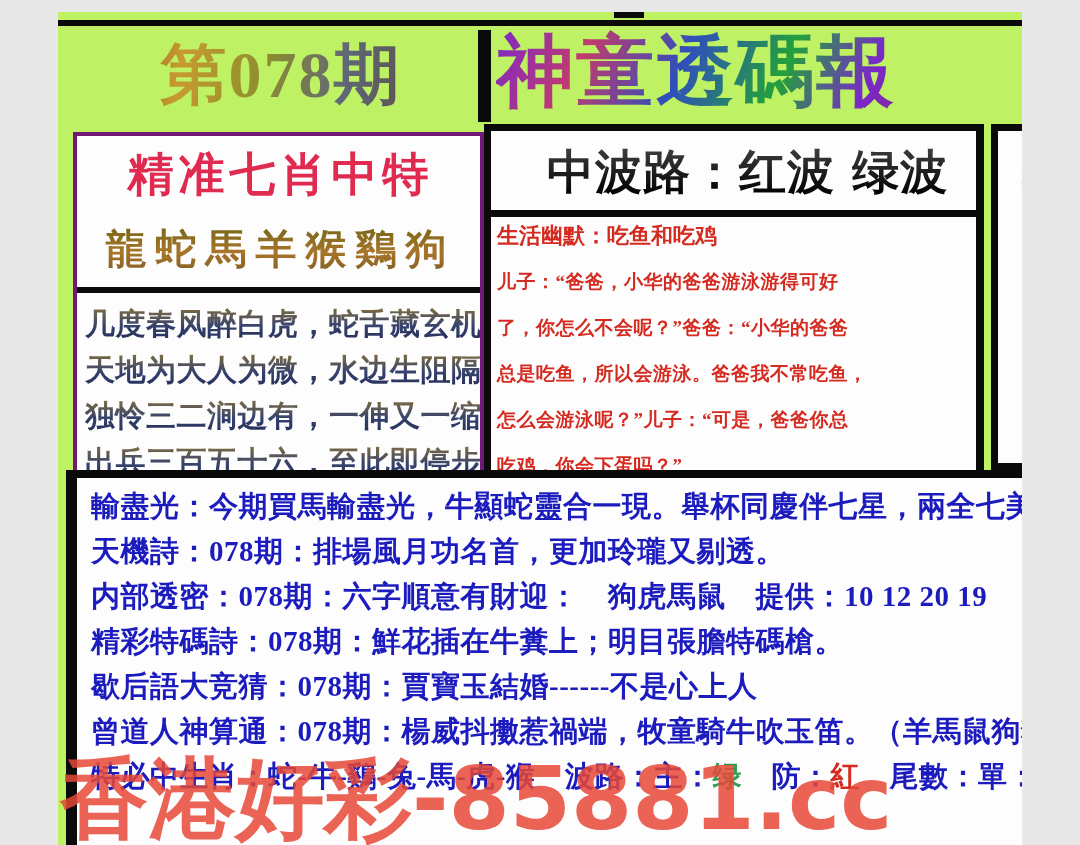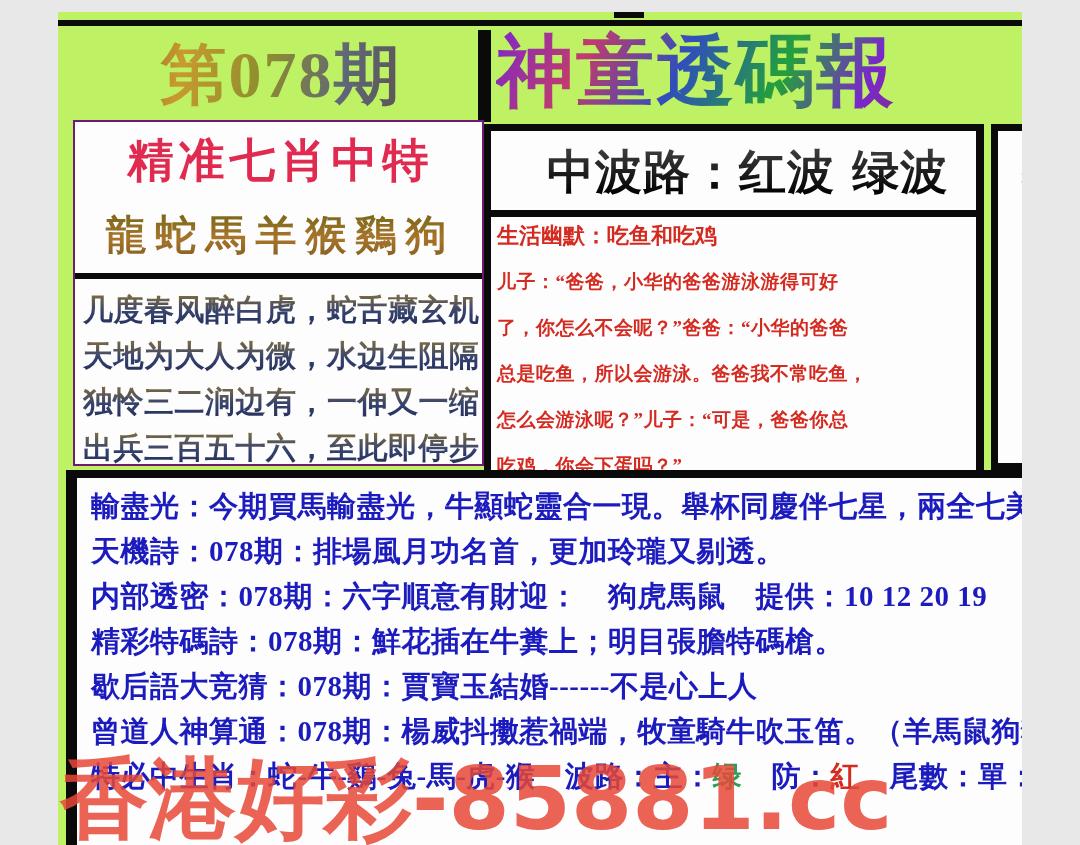--- a/index.html
+++ b/index.html
@@ -26,22 +26,22 @@
     left:438px; top:8px; width:600px; text-align:left;
     font-family:"DejaVu Sans","Liberation Sans",sans-serif;
     font-size:78px; font-weight:900; letter-spacing:2px;
     background:linear-gradient(115deg,#7a27cc 0%,#c23b6e 16%,#2f4fbb 32%,#23a03c 48%,#7a27cc 62%,#8c3355 76%,#1e7c8c 88%,#333 100%);
     -webkit-background-clip:text; background-clip:text; color:transparent;
   }
   #ink-dot { left:986px; top:94px; width:13px; height:13px; border-radius:50%; background:#2436c4; }
 
   
   #left-panel {
-    left:15px; top:108px; width:411px; height:346px;
-    border:2px solid #701a75; background:#fdfdfd;
+    left:15px; top:120px; width:411px; height:346px;
+    border:4px solid #701a75; background:#fdfdfd;
   }
   #left-headline {
     margin:8px 6px 0 10px; text-align:center;
     font-family:"Liberation Serif","DejaVu Serif",serif;
     font-size:46px; font-weight:700; letter-spacing:5px; color:#e02a50;
     white-space:nowrap;
   }
   #left-zodiacs {
     margin:16px 4px 0 8px; text-align:center;
     font-family:"DejaVu Sans","Liberation Sans",sans-serif;

